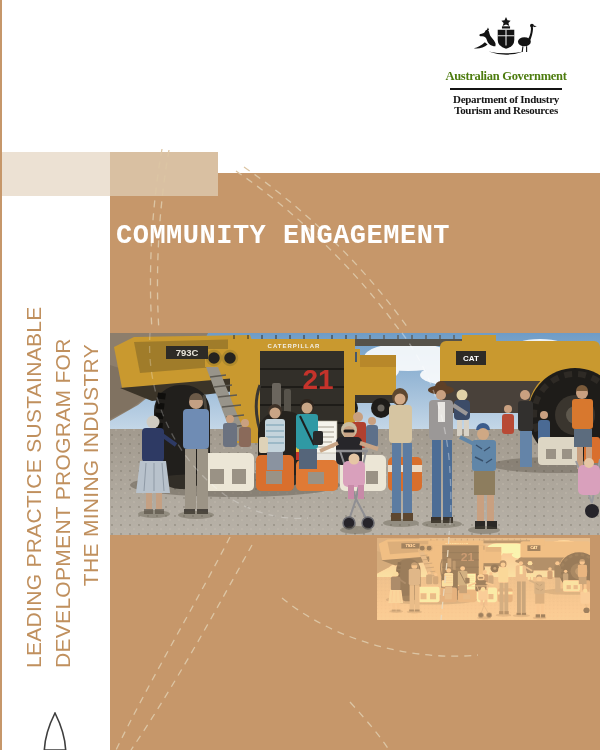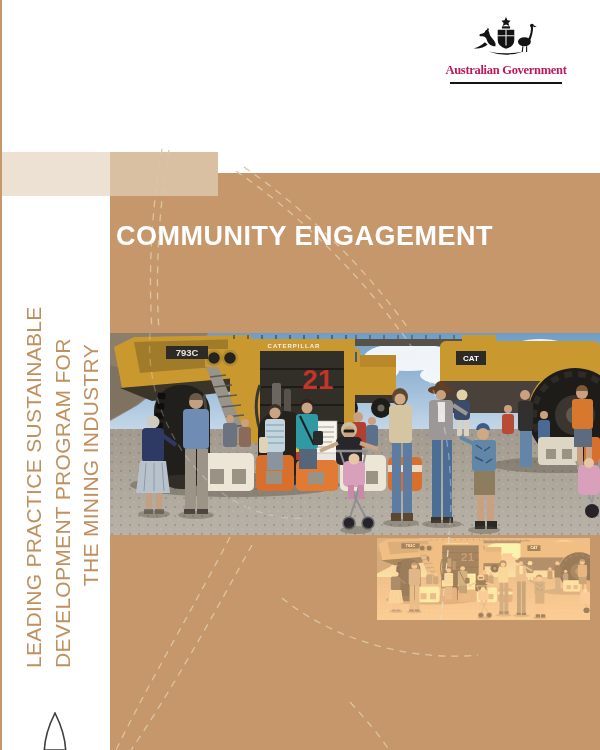--- a/index.html
+++ b/index.html
@@ -4,36 +4,36 @@
 <style>
   html,body{margin:0;padding:0;}
   .page{position:relative;width:600px;height:750px;background:#ffffff;overflow:hidden;
         font-family:"Liberation Sans",sans-serif;}
   .left-edge{position:absolute;left:0;top:0;width:2px;height:750px;background:#c6976a;}
 
   
   .crest{position:absolute;left:440px;top:16px;width:132px;text-align:center;z-index:6;}
   .crest svg{display:block;margin:0 auto;}
   .gov{font-family:"Liberation Serif",serif;font-weight:700;font-size:12.5px;
-       letter-spacing:-0.3px;color:#be185d;margin-top:1px;white-space:nowrap;}
+       letter-spacing:-0.3px;color:#4d7c0f;margin-top:7px;white-space:nowrap;}
   .rule{width:112px;height:1.5px;background:#141414;margin:4px auto 4px;}
   .dept{font-family:"Liberation Serif",serif;font-weight:700;font-size:11px;
         line-height:11.5px;letter-spacing:-0.3px;color:#141414;white-space:nowrap;}
 
   
   .beige-light{position:absolute;left:2px;top:152px;width:108px;height:44px;background:#ece1d3;}
   .beige-mid{position:absolute;left:110px;top:152px;width:108px;height:44px;background:#d9c0a2;}
   .tan-strip{position:absolute;left:218px;top:173px;width:382px;height:23px;background:#c6976a;}
   .tan-main{position:absolute;left:110px;top:196px;width:490px;height:554px;background:#c6976a;}
 
   .arcs-tan{position:absolute;left:0;top:0;z-index:2;pointer-events:none;}
   .arcs-photo{position:absolute;left:0;top:0;z-index:4;pointer-events:none;}
 
   .title{position:absolute;left:116px;top:220px;z-index:4;color:#ffffff;
-         font-weight:700;font-size:27px;line-height:33px;letter-spacing:0.5px;white-space:nowrap;}
+         font-weight:700;font-size:27px;line-height:33px;letter-spacing:0.5px;white-space:nowrap;font-family:Liberation Mono, monospace;}
 
   
   .program{position:absolute;left:20px;top:668px;width:324px;transform:rotate(-90deg);
            transform-origin:0 0;text-align:right;color:#c0905e;font-size:21px;
            line-height:28.5px;letter-spacing:0.3px;white-space:nowrap;z-index:1;}
 
   .photo{position:absolute;left:110px;top:333px;width:490px;height:202px;z-index:3;}
   .ghost{position:absolute;left:377px;top:538px;width:213px;height:82px;z-index:3;
          filter:contrast(0.42) brightness(1.22) sepia(0.9) saturate(1.5) hue-rotate(-8deg);
          opacity:0.92;}
@@ -59,20 +59,24 @@
         <ellipse cx="70" cy="28" rx="7" ry="5"></ellipse>
         <path d="M74,25 C76.5,21 77.6,16 77,11 C78.6,11 79.6,12.2 79.4,14.2 C79,18.2 78,23 76,27.4 Z"></path>
         <circle cx="78.2" cy="10.4" r="2.1"></circle>
         <path d="M80.2,10.2 L83.5,11.2 L80.2,12.2 Z"></path>
         <path d="M67.8,32.8 L67,39 L68.2,39 L69,33.2 Z M71.8,33 L71.8,39 L73,39 L73,33 Z"></path>
         <path d="M31,38.5 Q50,45.5 69,38.5 Q50,42.5 31,38.5 Z"></path>
       </g>
     </svg>
     <div class="gov">Australian Government</div>
     <div class="rule"></div>
+    <div class="dept">
+      <div>Department of Industry</div>
+      <div>Tourism and Resources</div>
+    </div>
   </div>
 
   <div class="beige-light"></div>
   <div class="beige-mid"></div>
   <div class="tan-strip"></div>
   <div class="tan-main"></div>
 
   <svg class="arcs-tan" width="600" height="750">
     <g fill="none" stroke="#dcc5a4" stroke-width="1.3" stroke-dasharray="7 6">
       <path d="M162,149 C152,205 148,270 152,330"></path>

